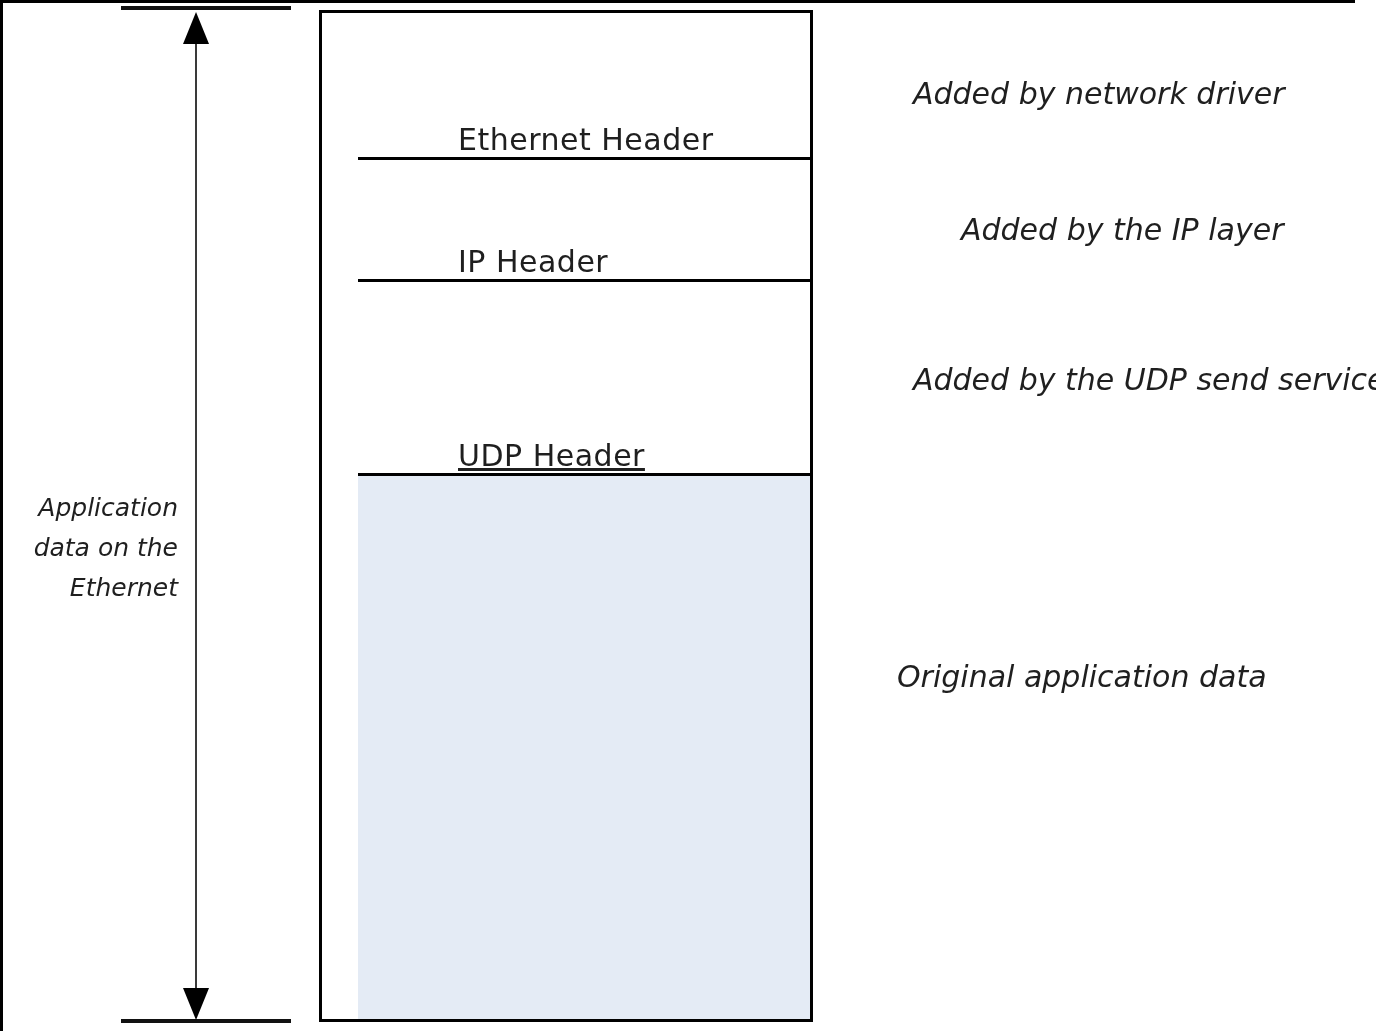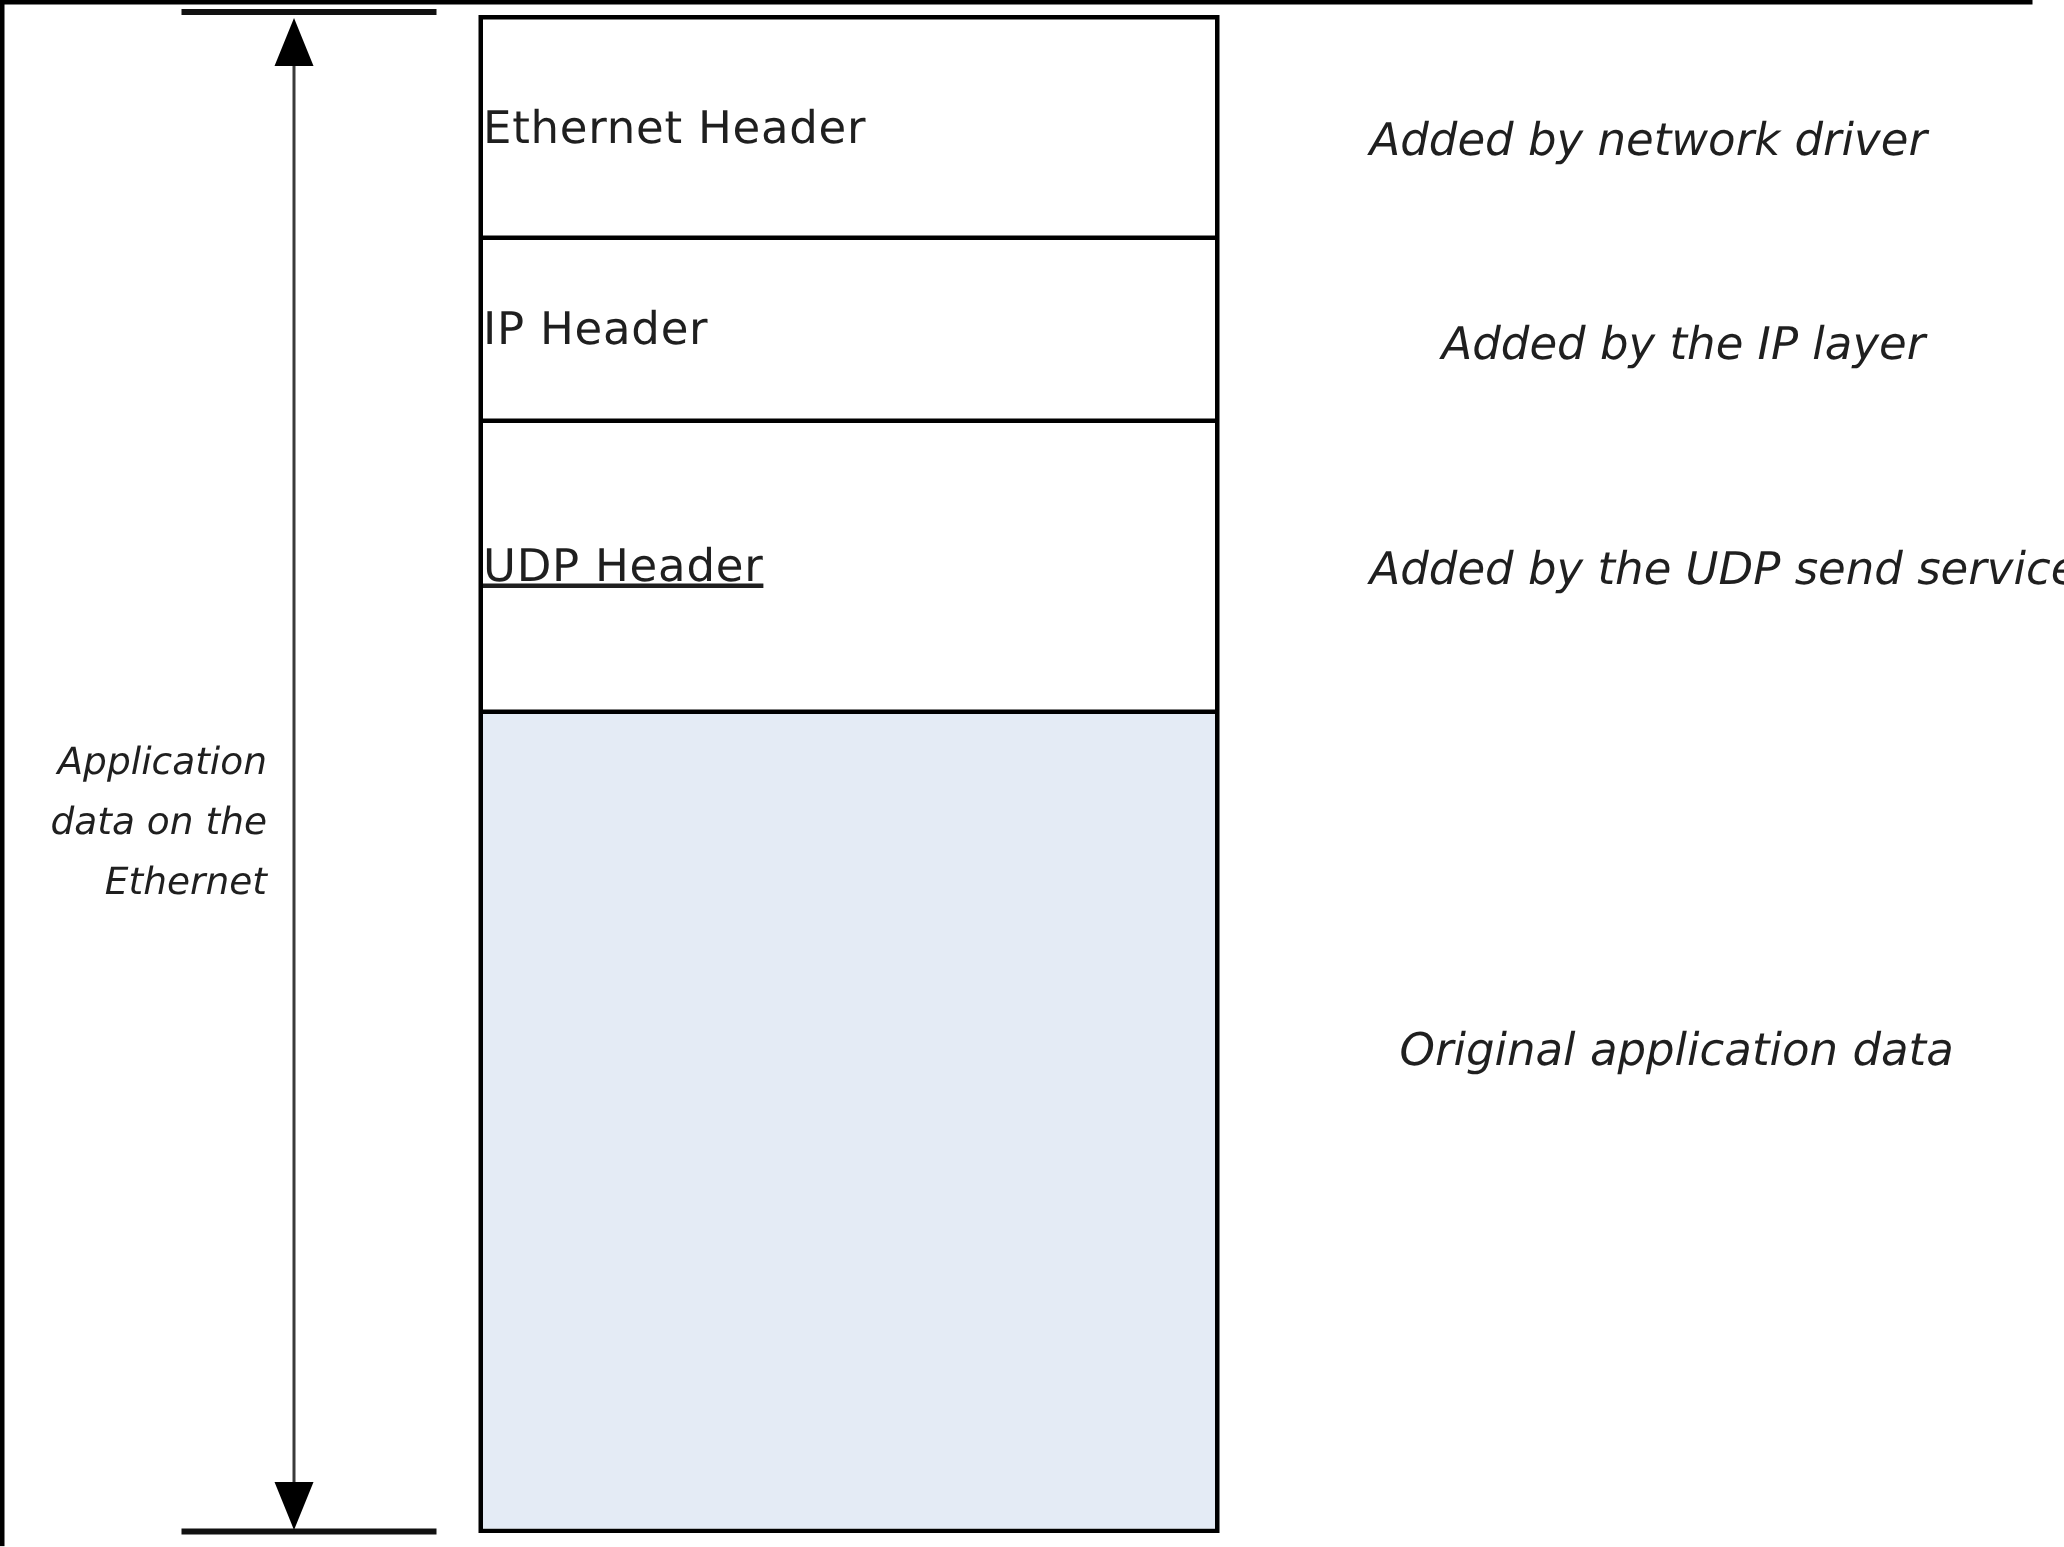--- a/index.html
+++ b/index.html
@@ -60,26 +60,28 @@
   .stack {
     position: absolute; left: 319px; top: 10px;
     width: 494px; height: 1012px;
     border: 3px solid var(--stroke);
     background: var(--bg);
     display: flex;
     flex-direction: column;
   }
   .stack-row {
     display: flex;
-    align-items: center;
+    align-items: flex-end;
+    padding-left: 100px;
     border-bottom: 3px solid var(--stroke);
     font-size: 30px;
     letter-spacing: 0.5px;
     color: var(--text);
     white-space: nowrap;
+    margin-left: 36px;
   }
   .stack-row.r0 { height: 147px; }
   .stack-row.r1 { height: 122px; }
   .stack-row.r2 { height: 194px; text-decoration: underline; }
   .stack-row.rdata {
     flex: 1;
     border-bottom: none;
     background: var(--data-fill);
   }
   
@@ -87,21 +89,21 @@
     position: absolute;
     font-style: italic;
     font-size: 30px;
     line-height: 36px;
     color: var(--text);
     white-space: nowrap;
   }
   .annotation.a0 { left: 913px; top: 76px; }
   .annotation.a1 { left: 961px; top: 212px; }
   .annotation.a2 { left: 913px; top: 362px; }
-  .annotation.a3 { left: 897px; top: 683px; margin-left: 36px; }
+  .annotation.a3 { left: 897px; top: 659px; }
 </style>
 </head>
 <body>
 
 <div class="canvas">
 
   <div class="frame-top"></div>
   <div class="frame-left"></div>
 
   <div class="tick top"></div>

